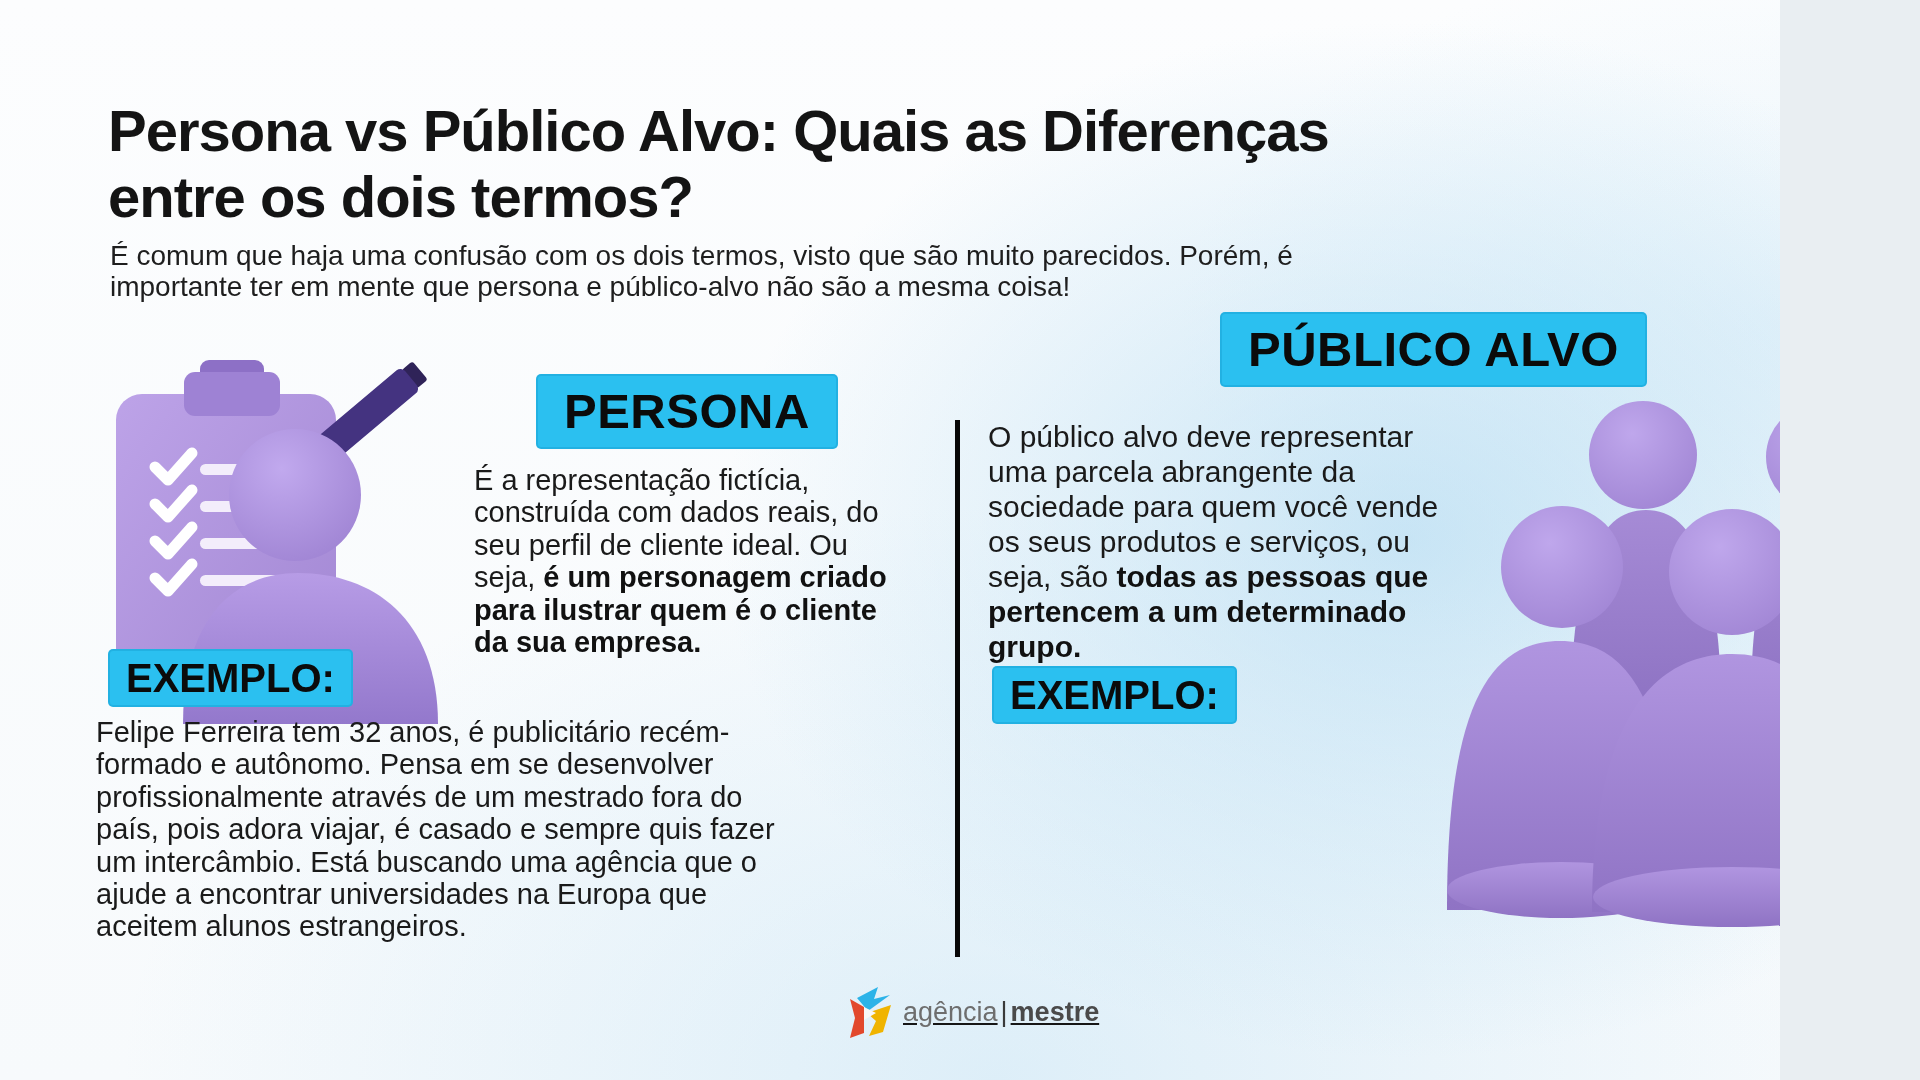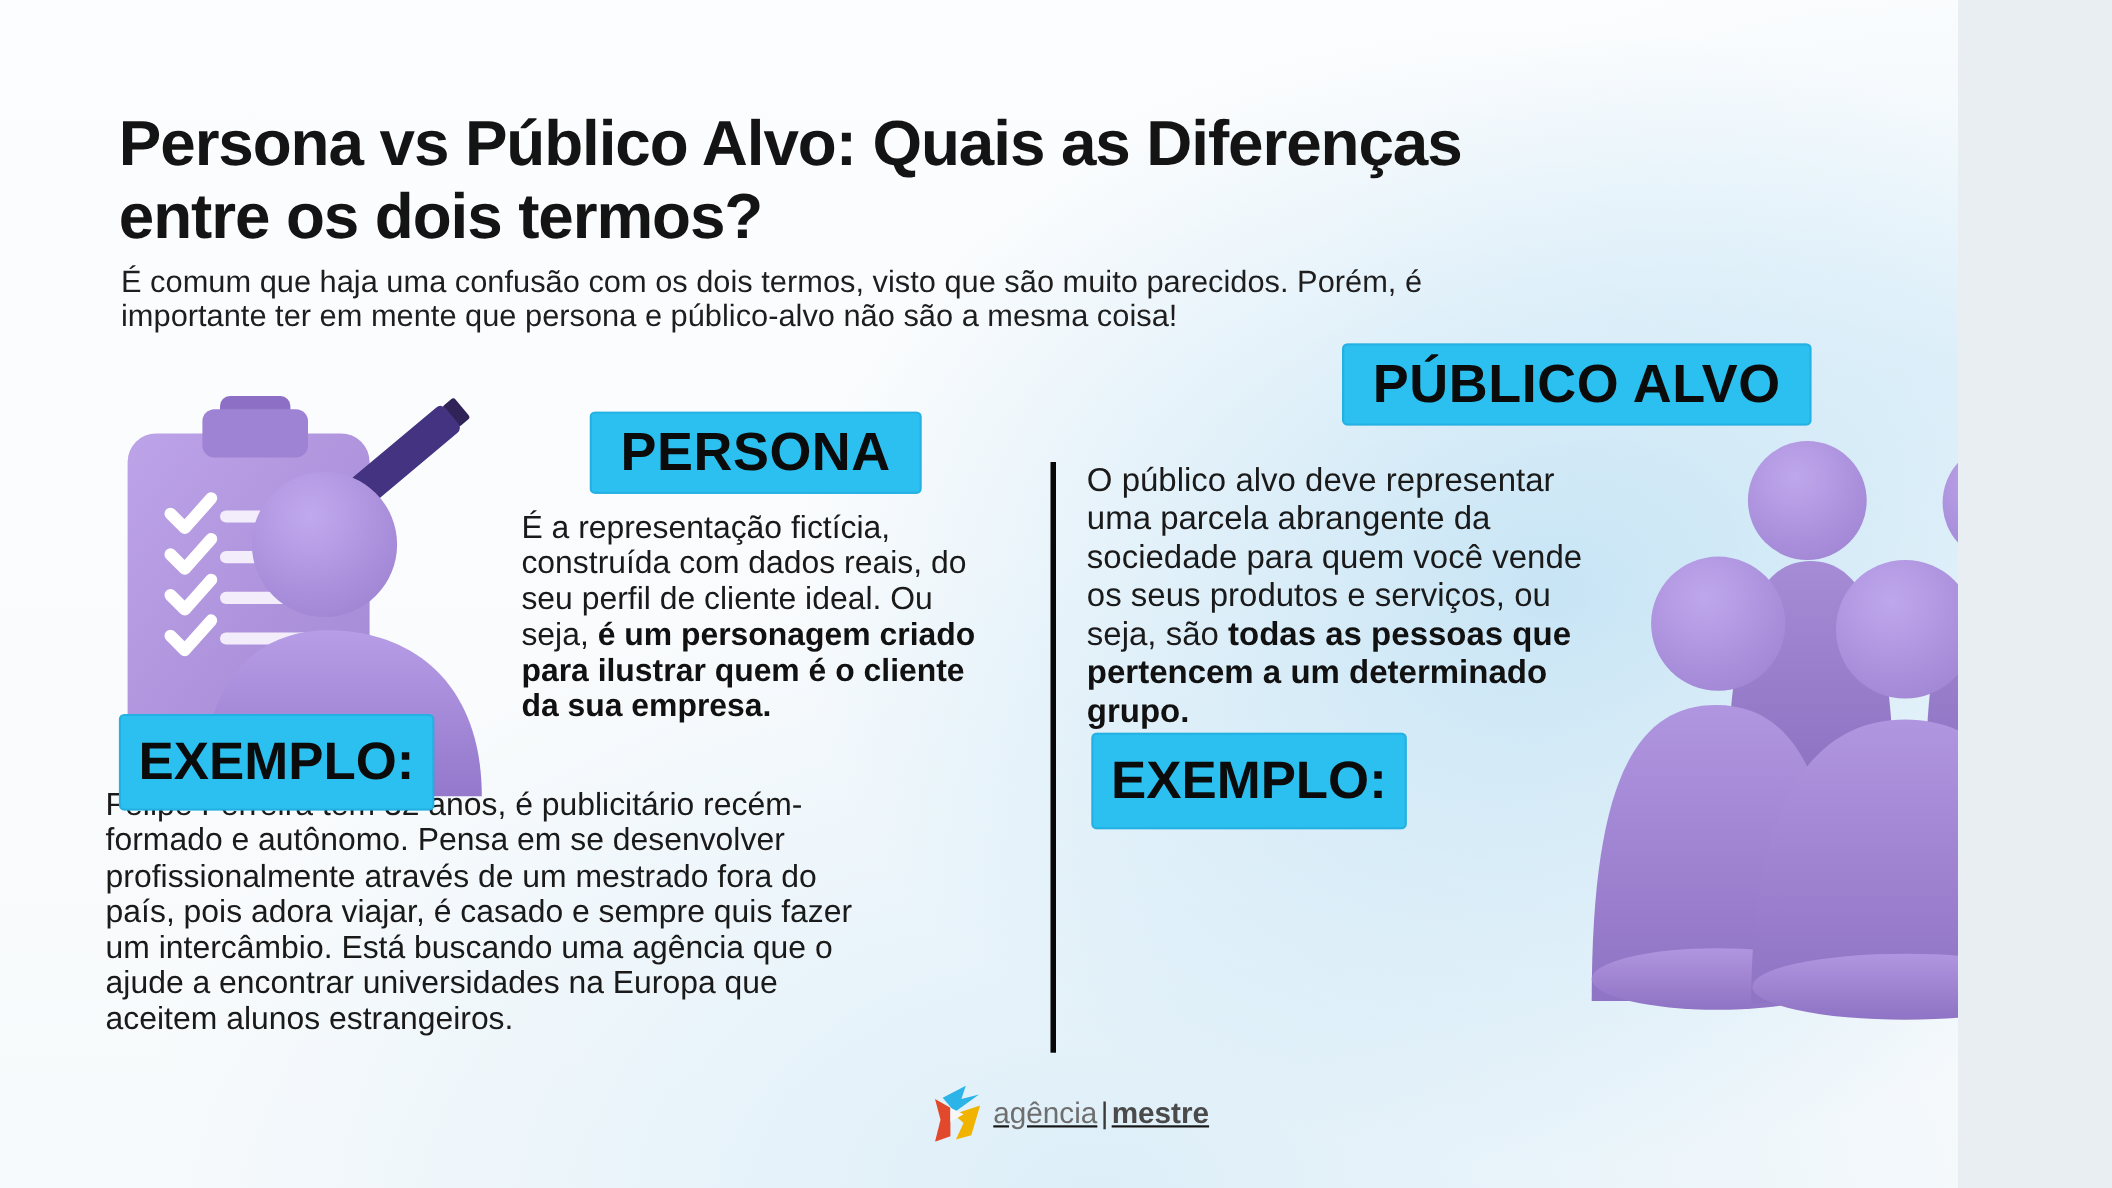--- a/index.html
+++ b/index.html
@@ -11,21 +11,21 @@
       radial-gradient(1250px 820px at 56% 100%, rgba(185,222,243,.42), rgba(185,222,243,0) 70%),
       radial-gradient(800px 500px at 100% 30%, rgba(200,230,246,.35), rgba(200,230,246,0) 75%),
       linear-gradient(#fcfdfe,#f7fafc);
   }
   .abs{position:absolute;}
   .pre{white-space:pre-line;}
   .title{left:108px;top:98px;font-size:58px;line-height:66px;font-weight:800;letter-spacing:-1px;color:#141414;z-index:2;}
   .subtitle{left:110px;top:240px;font-size:28px;line-height:31px;font-weight:400;color:#1e1e1e;z-index:2;}
   .hl{background:#2bc0f0;border:2px solid rgba(16,150,200,.35);border-radius:5px;color:#0b0b0b;font-weight:800;z-index:3;box-sizing:border-box;display:inline-block;}
   .hl.big{font-size:49px;line-height:49px;padding:11px 26px;letter-spacing:0.5px;}
-  .hl.small{font-size:48px;line-height:40px;padding:22px 16px;text-align:right;}
+  .hl.small{font-size:40px;line-height:40px;padding:7px 16px;text-align:right;}
   .para{font-size:29px;line-height:32.4px;color:#1a1a1a;z-index:2;}
   .para b{font-weight:700;color:#111;}
   .publico-desc{font-size:30px;line-height:35px;}
   .divider{left:955px;top:420px;width:5px;height:537px;background:#070707;z-index:2;}
   .example-left{left:96px;top:716px;}
   .example-right{left:988px;top:750px;}
   .footer{left:847px;top:986px;display:flex;align-items:center;gap:10px;z-index:2;text-decoration:underline;}
   .brand{font-size:27px;line-height:30px;}
   .brand .reg{color:#6e6e6e;font-weight:400;}
   .brand .sep{color:#3a3a3a;font-weight:400;padding:0 3px;}

